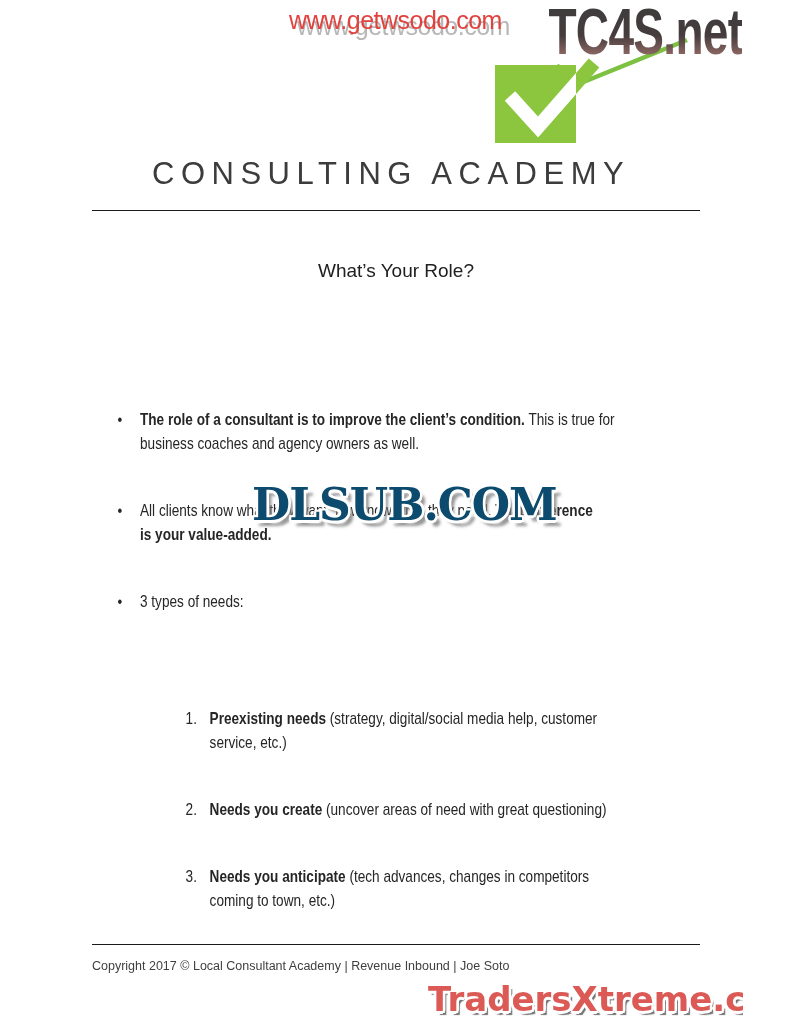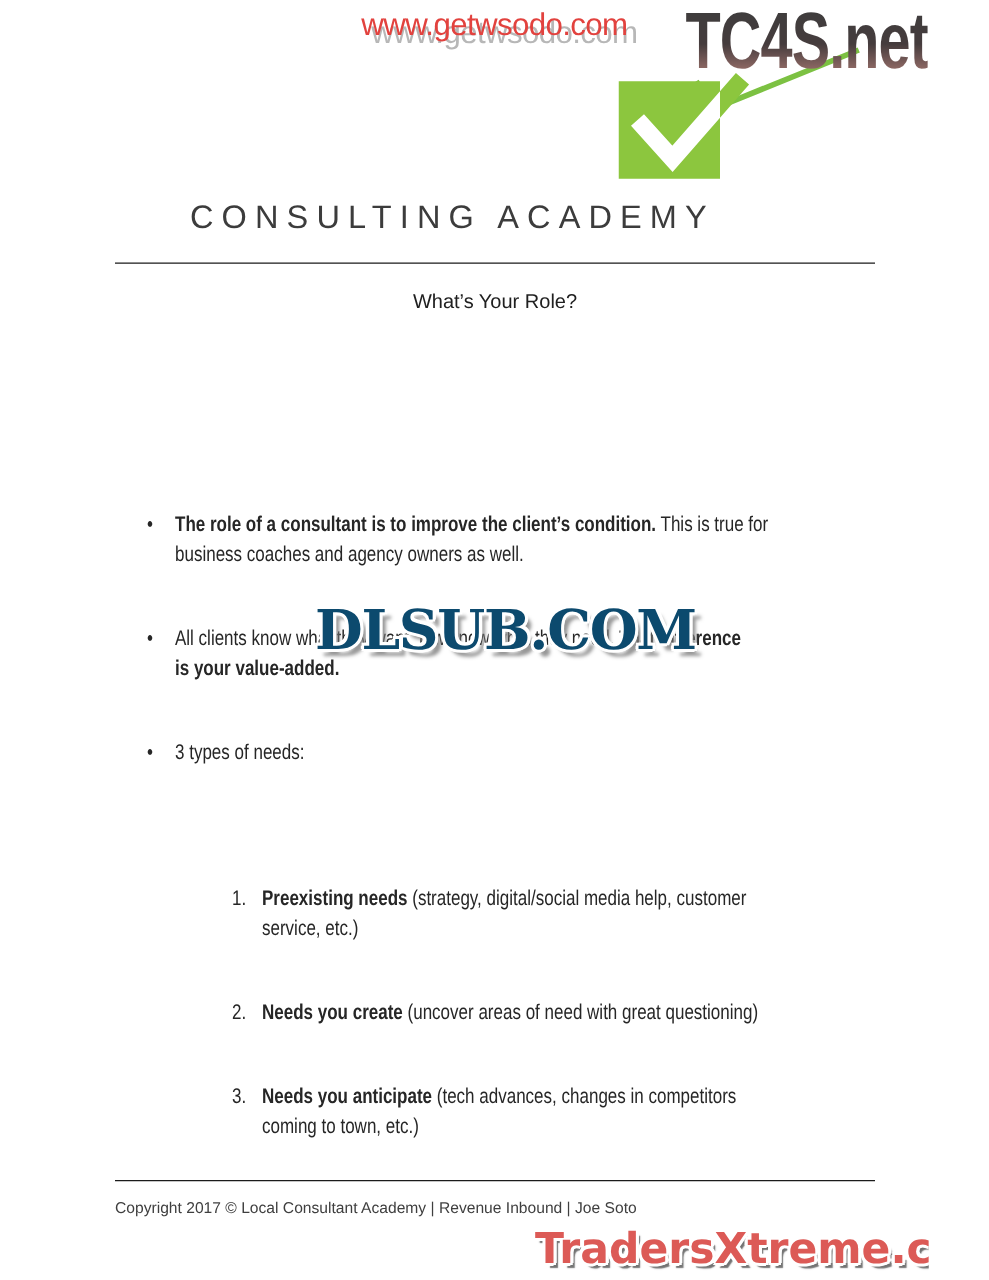--- a/index.html
+++ b/index.html
@@ -28,31 +28,31 @@
   }
 
   
   .local {
     position:absolute; left:155px; top:52px; z-index:2;
     font-size:104px; line-height:104px; font-weight:bold; letter-spacing:-5px;
     color:#1b76bc; white-space:nowrap;
   }
   .logo-check { position:absolute; left:488px; top:50px; z-index:1; }
   .tagline {
-    position:absolute; left:152px; top:160px; font-size:26px; line-height:27px;
+    position:absolute; left:152px; top:160px; font-size:31px; line-height:27px;
     font-weight:300; letter-spacing:6.5px; color:#3c3c3c; white-space:nowrap;
   }
 
   .rule { position:absolute; left:92px; width:608px; height:0; border-top:1.5px solid #1b1b1b; }
   .rule-top { top:210px; }
   .rule-bottom { top:944px; }
 
   .title {
-    position:absolute; left:92px; top:233px; width:608px; text-align:center;
-    font-size:16px; color:#202020;
+    position:absolute; left:92px; top:260px; width:608px; text-align:center;
+    font-size:19px; color:#202020;
   }
 
   
   .content {
     position:absolute; left:92px; top:360px; width:760px;
     transform:scaleX(0.8); transform-origin:left top;
     font-size:17px; line-height:24px; white-space:pre-line;
   }
   .b { font-weight:bold; }
   ul.bullets, ol.numbered { list-style:none; }

